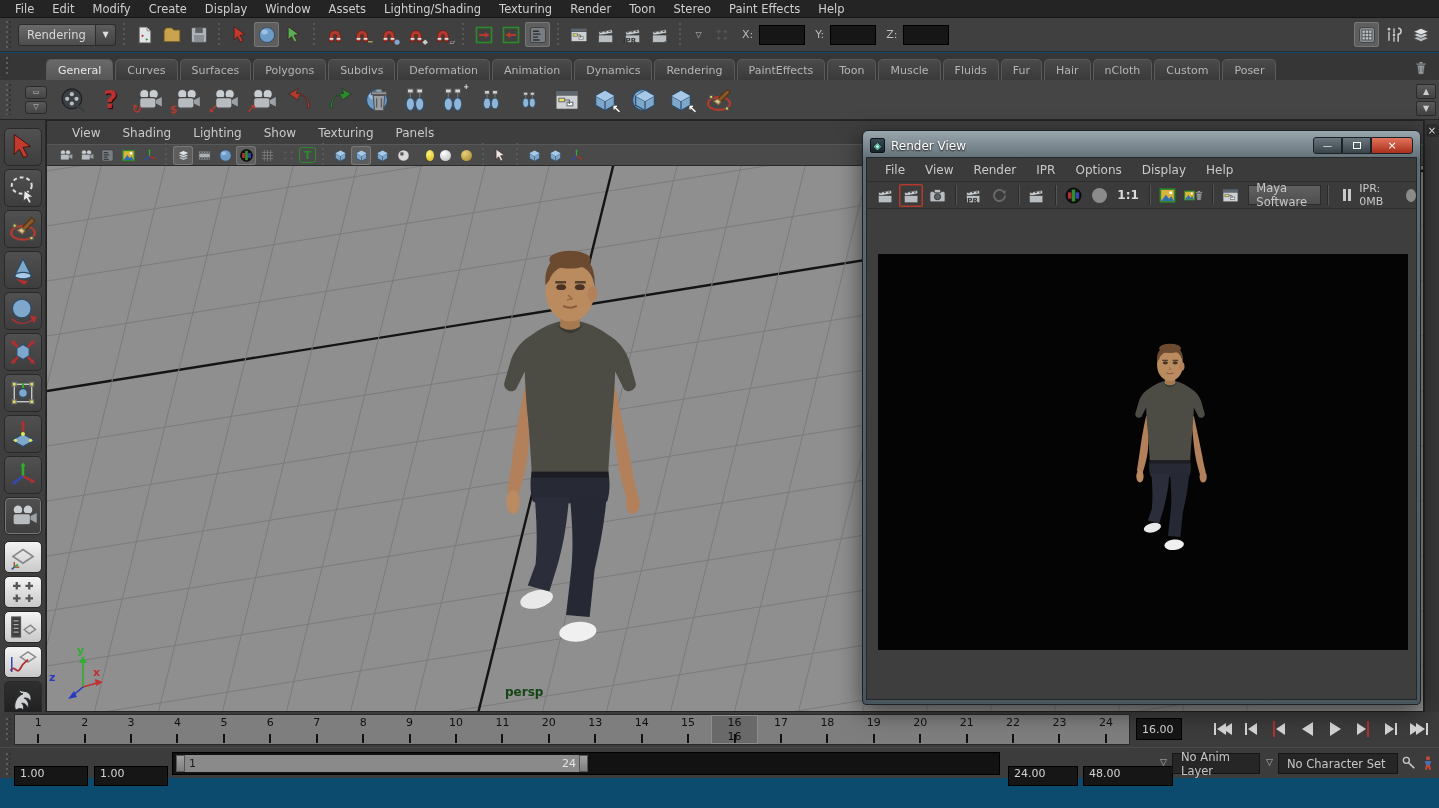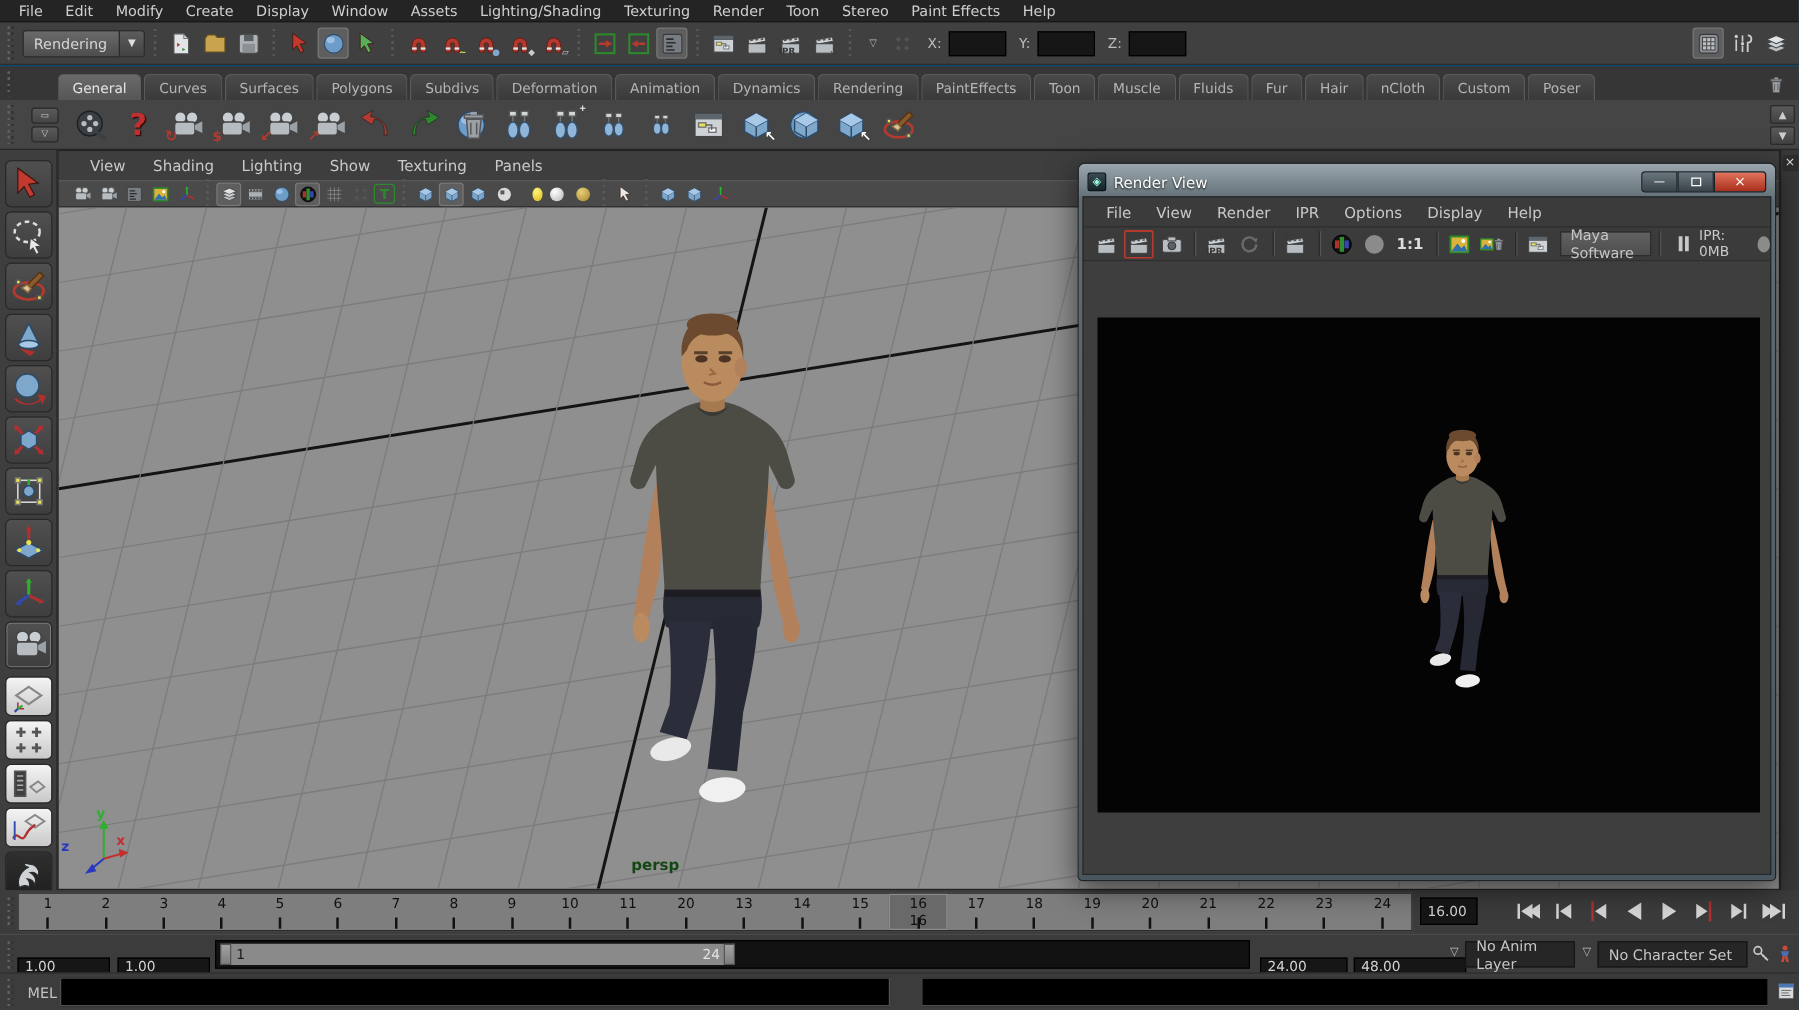--- a/index.html
+++ b/index.html
@@ -1217,25 +1217,14 @@
           <use href="#s-key"></use>
         </svg>
       </div>
     <div class="ib sm" style="position:absolute;left:1417px;top:4px">
         <svg>
           <use href="#s-manikin"></use>
         </svg>
       </div>
   </div>
 
-  <div class="cmdrow">
-    <div class="grip" style="position:absolute;left:2px;top:4px;height:22px"></div>
-    <span class="mel">MEL</span>
-    <input class="cmdinput" value="" style="">
-    <input class="cmdresult" readonly="" value="" style="">
-    <div class="ib sm" style="position:absolute;left:1418px;top:3px">
-        <svg>
-          <use href="#s-scripted"></use>
-        </svg>
-      </div>
-  </div>
 
 </div>
 
 </body></html>

